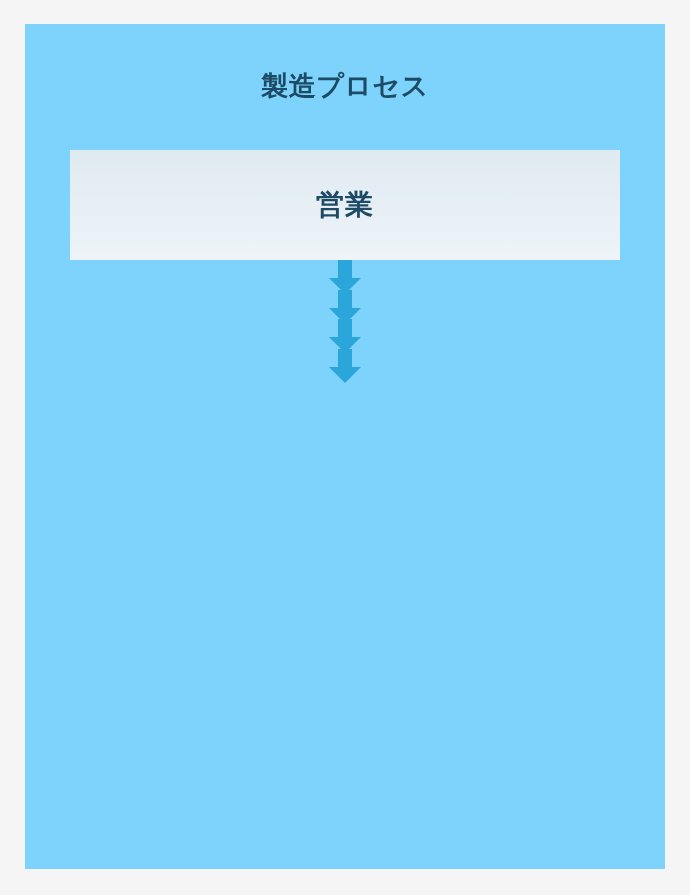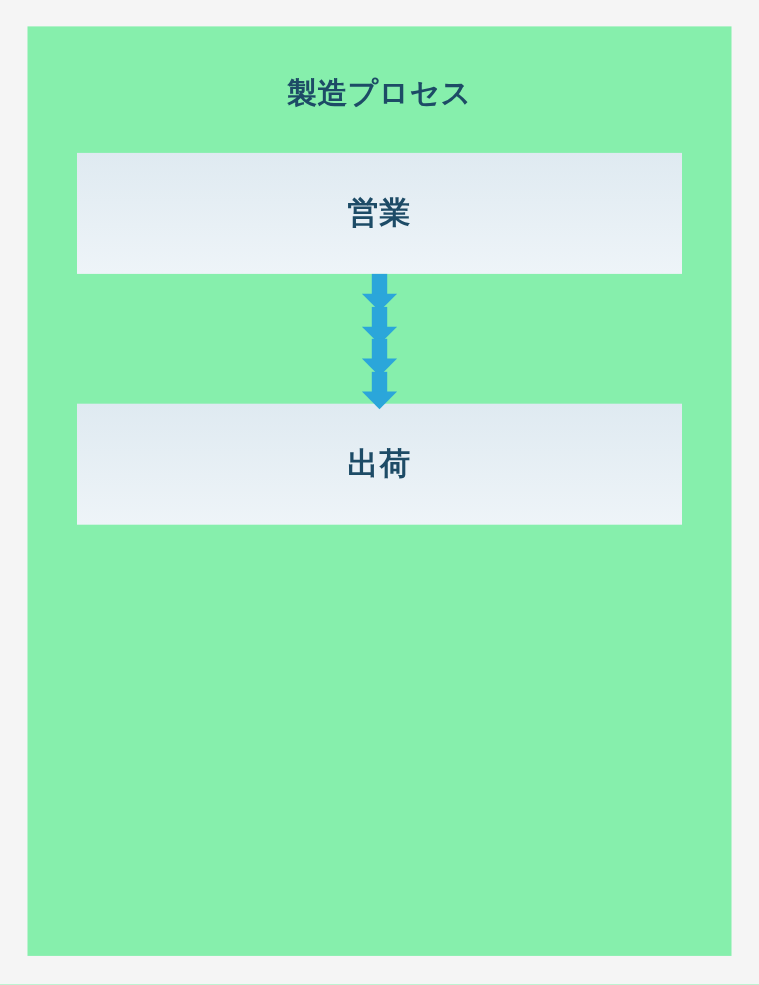--- a/index.html
+++ b/index.html
@@ -7,42 +7,42 @@
       width: 690px; height: 895px;
       background: #f5f5f5;
       position: relative;
       font-family: "DejaVu Sans", "Liberation Sans", sans-serif;
       overflow: hidden;
     }
     .card {
       position: absolute;
       left: 25px; top: 24px;
       width: 640px; height: 845px;
-      background: #86efac;
+      background: #7dd3fc;
     }
     .title {
       position: absolute;
       left: 0; right: 0; top: 44px;
       text-align: center;
       font-size: 27px;
       font-weight: bold;
       color: #1d4b66;
       letter-spacing: 0.5px;
       line-height: 36px;
     }
     .steps {
       position: absolute;
       left: 45px; top: 115px;
       width: 550px;
     }
     .step {
       position: relative;
       width: 550px; height: 110px;
       background: linear-gradient(to bottom, #dfeaf1 0%, #eef4f8 100%);
-      display: flex; align-items: center; justify-content: center;
+      display: flex; align-items: center; justify-content: center; margin-top: 11px;
     }
     .step-label {
       font-size: 28px;
       font-weight: bold;
       color: #1d4b66;
       letter-spacing: 1px;
     }
     .arrow {
       position: relative;
       width: 550px; height: 30px;
@@ -85,17 +85,14 @@
       </svg>
     </div>
 
     <div class="arrow" style="height:29px;">
       <svg width="36" height="36" viewBox="0 0 36 36">
         <rect x="11" y="0" width="14" height="19" fill="#2ba6da"></rect>
         <polygon points="2,18 34,18 18,34" fill="#2ba6da"></polygon>
       </svg>
     </div>
 
-    <div class="step">
-      <span class="step-label">出荷</span>
-    </div>
   </div>
 </div>
 
 </body></html>

